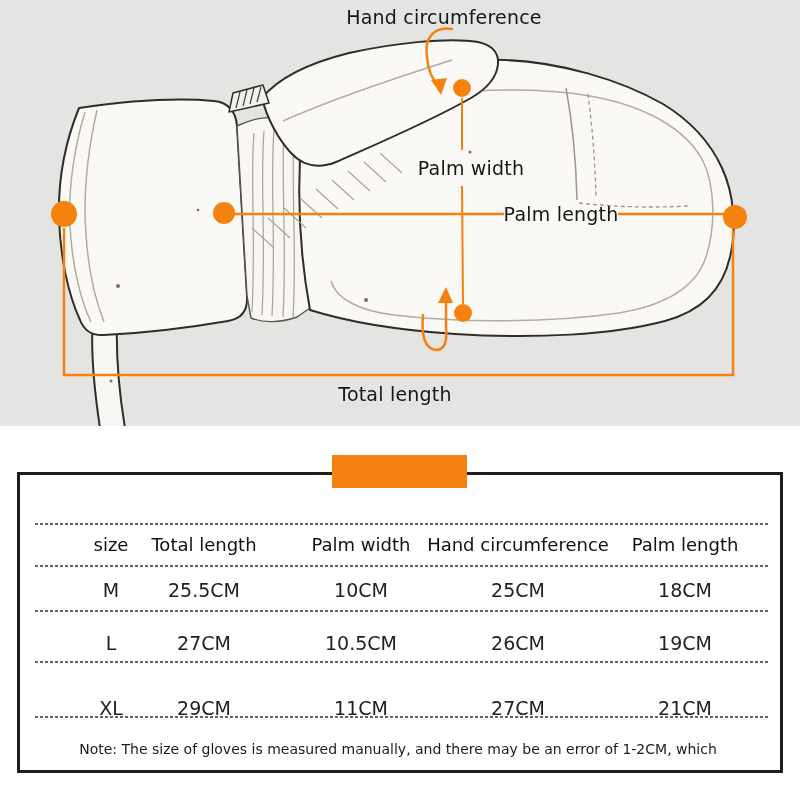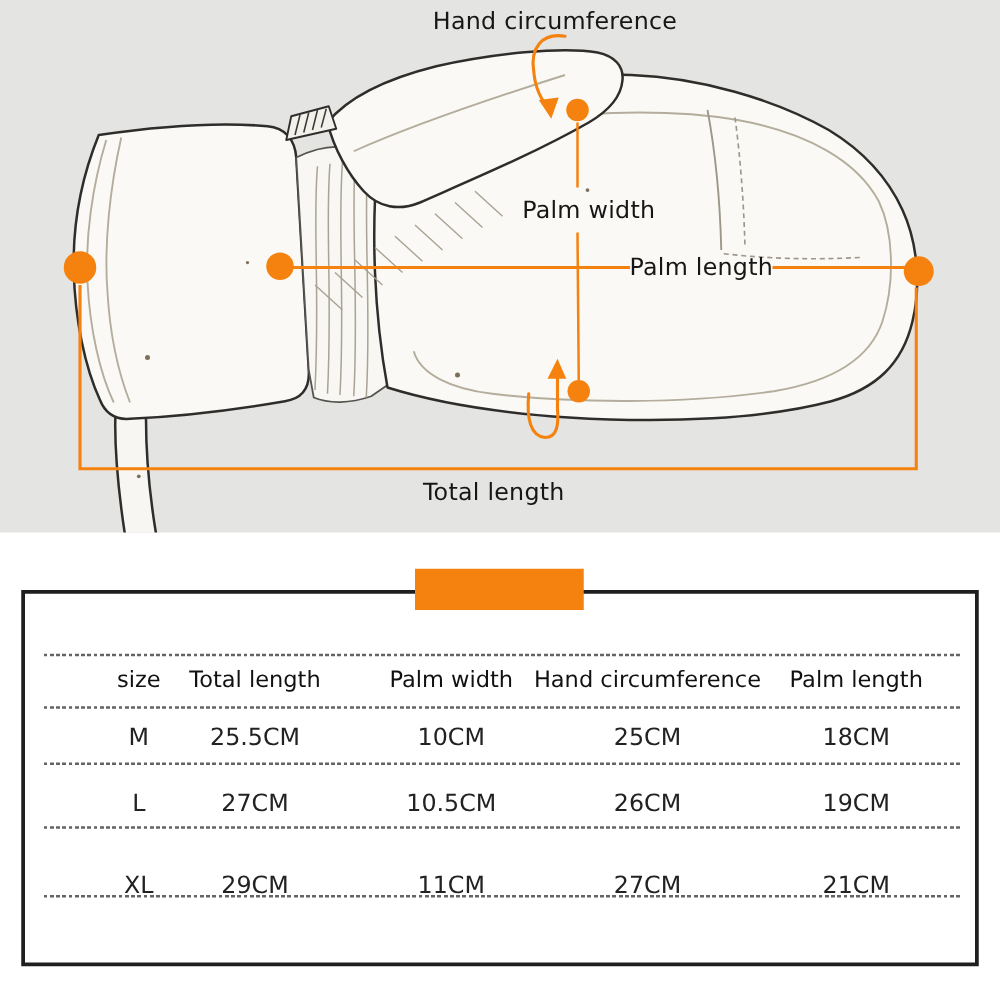--- a/index.html
+++ b/index.html
@@ -187,15 +187,16 @@
     <span class="cell col2 row-1">10.5CM</span>
     <span class="cell col3 row-1">26CM</span>
     <span class="cell col4 row-1">19CM</span>
 
     <span class="cell col0 row-2">XL</span>
     <span class="cell col1 row-2">29CM</span>
     <span class="cell col2 row-2">11CM</span>
     <span class="cell col3 row-2">27CM</span>
     <span class="cell col4 row-2">21CM</span>
 
+    <div class="note">Note: The size of gloves is measured manually, and there may be an error of 1-2CM, which</div>
   </div>
 
 </div>
 
 </body></html>

